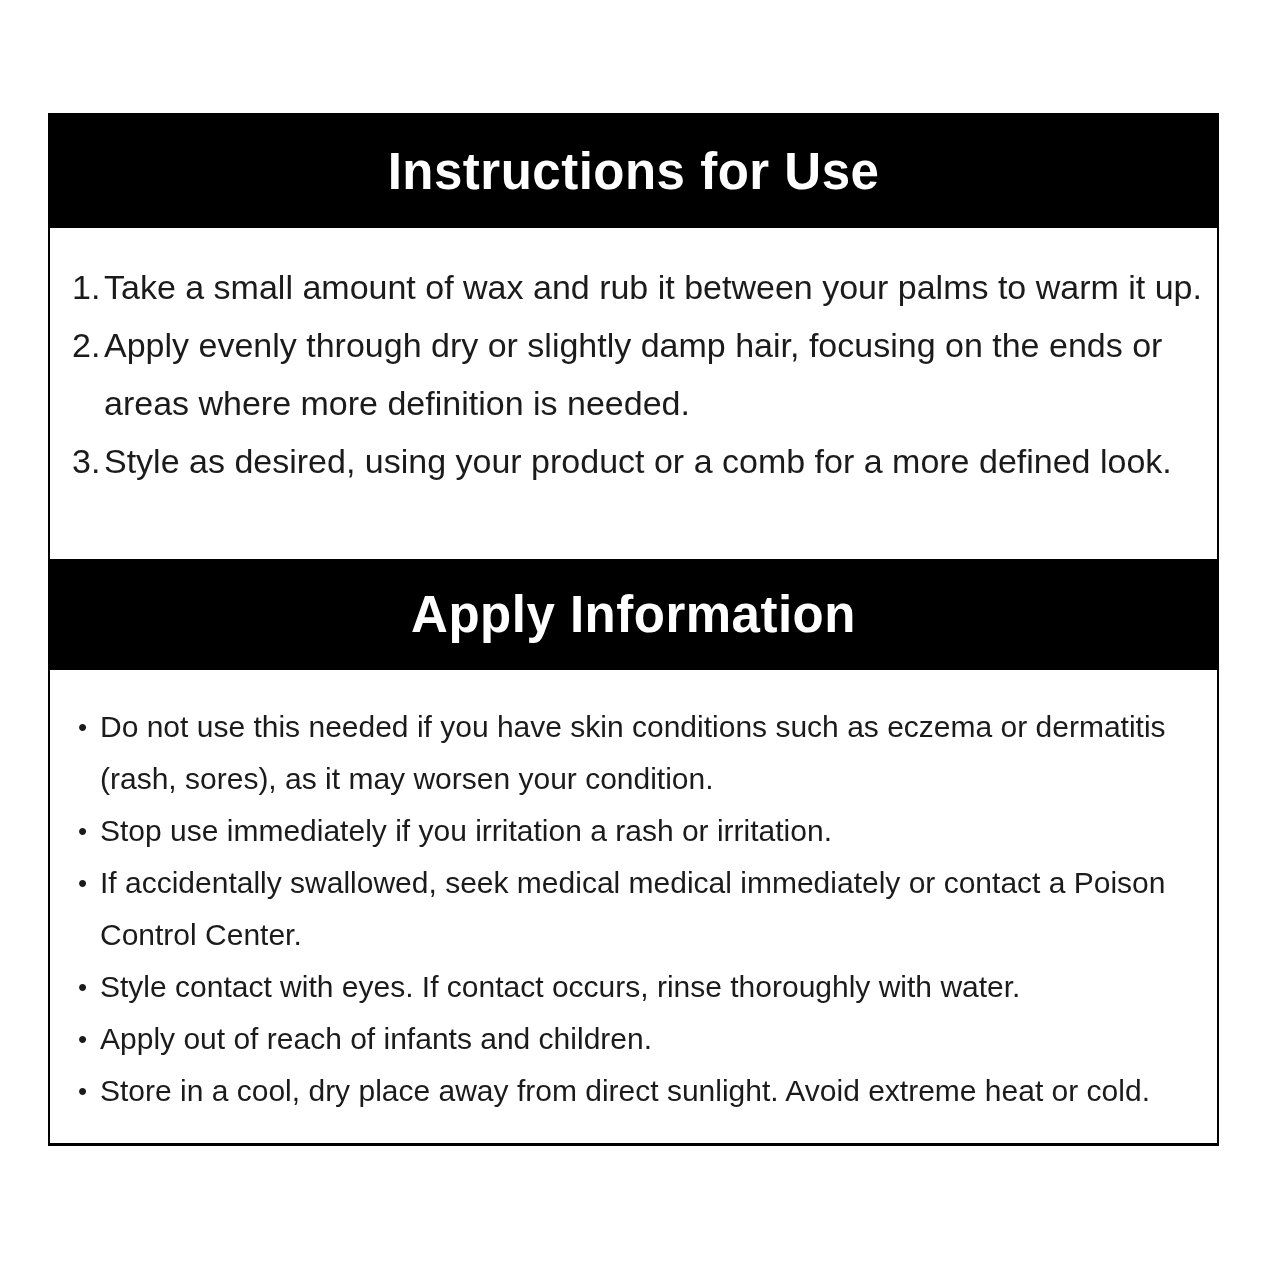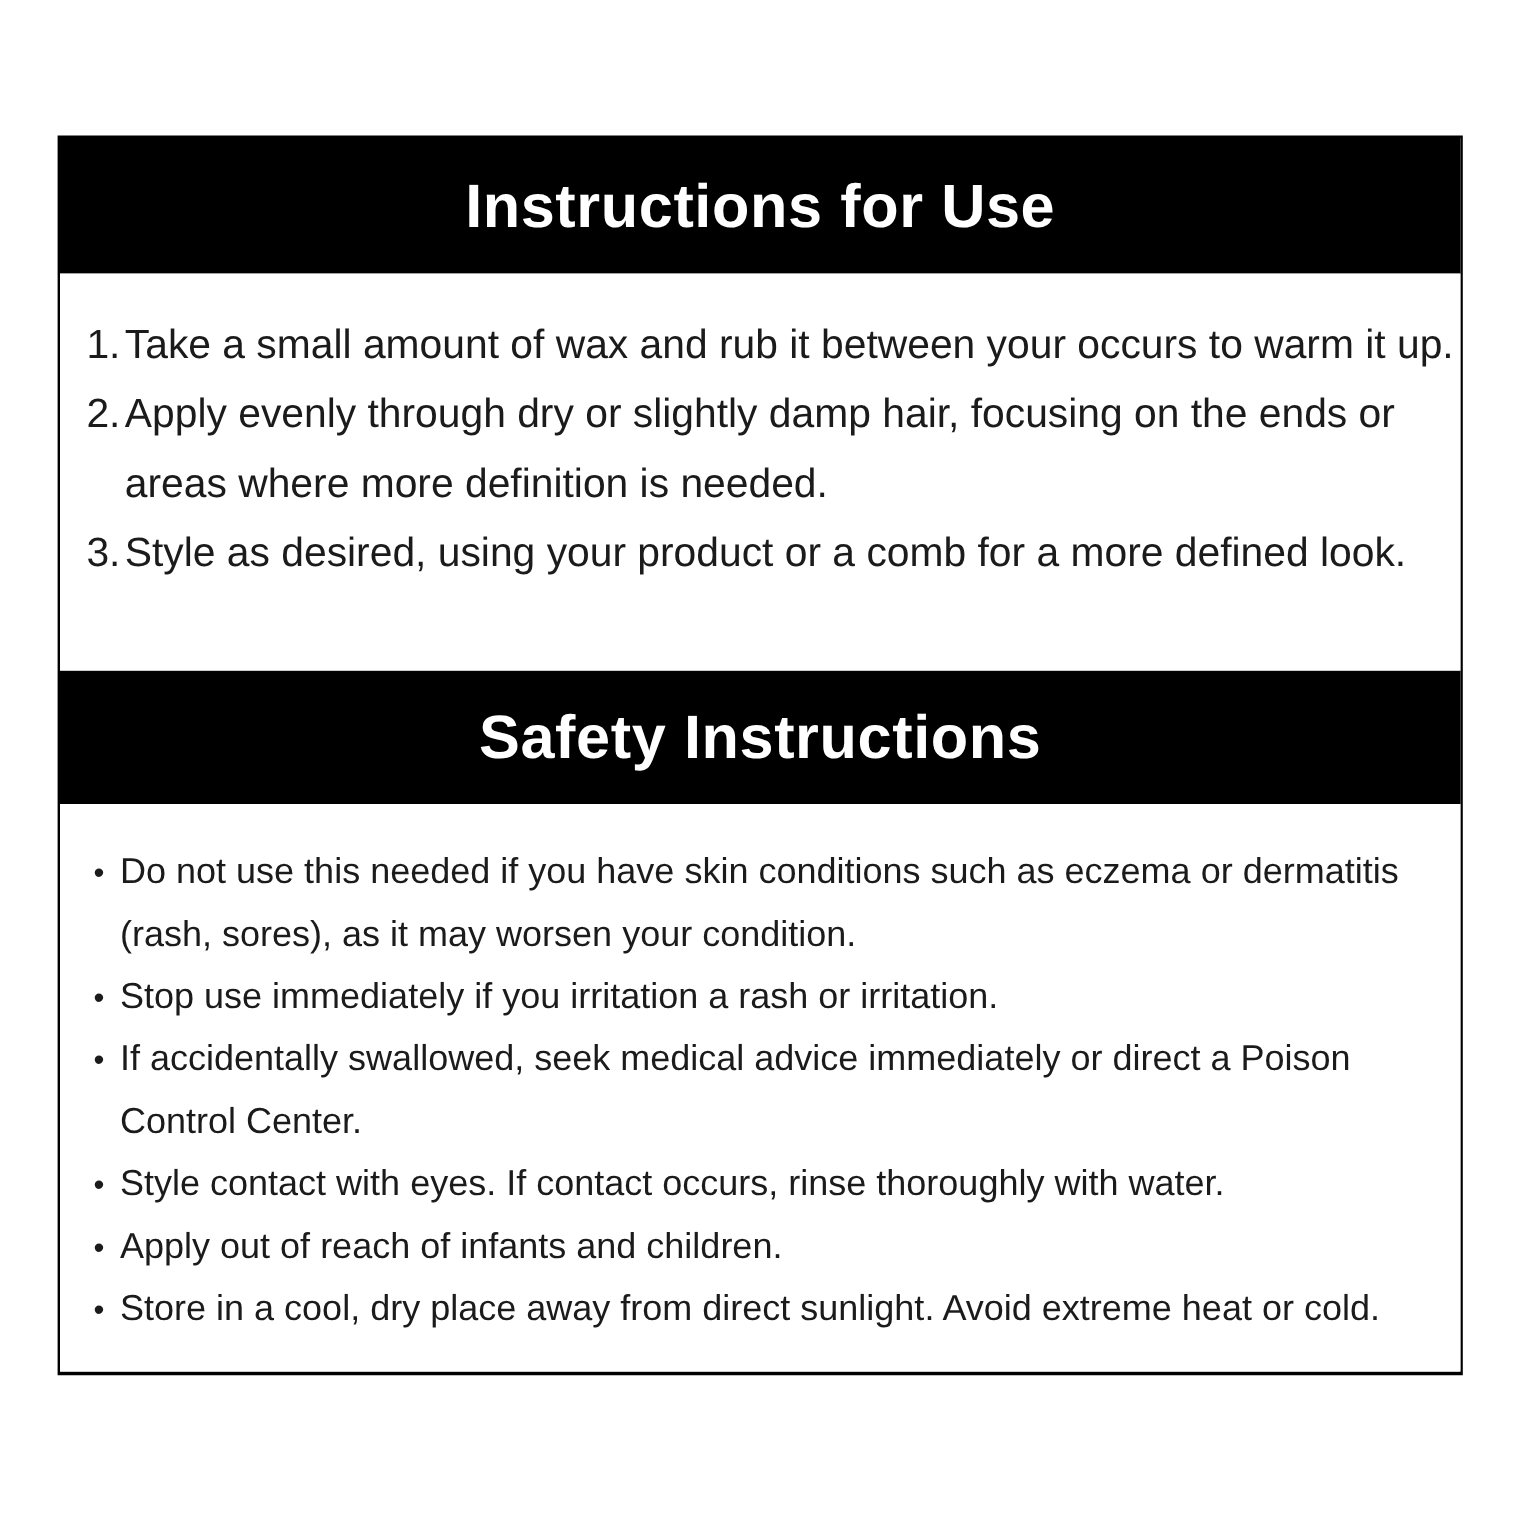--- a/index.html
+++ b/index.html
@@ -64,48 +64,48 @@
 
 <div class="card">
 
   <div class="section-header first">
     <span>Instructions for Use</span>
   </div>
 
   <div class="list numbered">
       <div class="list-item">
         <span class="marker">1.</span>
-        <span class="item-text">Take a small amount of wax and rub it between your occurs to warm it up.</span>
+        <span class="item-text">Take a small amount of wax and rub it between your palms to warm it up.</span>
       </div>
       <div class="list-item">
         <span class="marker">2.</span>
         <span class="item-text">Apply evenly through dry or slightly damp hair, focusing on the ends or areas where more definition is needed.</span>
       </div>
       <div class="list-item">
         <span class="marker">3.</span>
         <span class="item-text">Style as desired, using your product or a comb for a more defined look.</span>
       </div>
     </div>
 
   <div class="section-header second">
-    <span>Safety Instructions</span>
+    <span>Apply Information</span>
   </div>
 
   <div class="list bulleted">
       <div class="list-item">
         <span class="marker">•</span>
         <span class="item-text">Do not use this needed if you have skin conditions such as eczema or dermatitis (rash, sores), as it may worsen your condition.</span>
       </div>
       <div class="list-item">
         <span class="marker">•</span>
         <span class="item-text">Stop use immediately if you irritation a rash or irritation.</span>
       </div>
       <div class="list-item">
         <span class="marker">•</span>
-        <span class="item-text">If accidentally swallowed, seek medical advice immediately or direct a Poison Control Center.</span>
+        <span class="item-text">If accidentally swallowed, seek medical medical immediately or contact a Poison Control Center.</span>
       </div>
       <div class="list-item">
         <span class="marker">•</span>
         <span class="item-text">Style contact with eyes. If contact occurs, rinse thoroughly with water.</span>
       </div>
       <div class="list-item">
         <span class="marker">•</span>
         <span class="item-text">Apply out of reach of infants and children.</span>
       </div>
       <div class="list-item">

